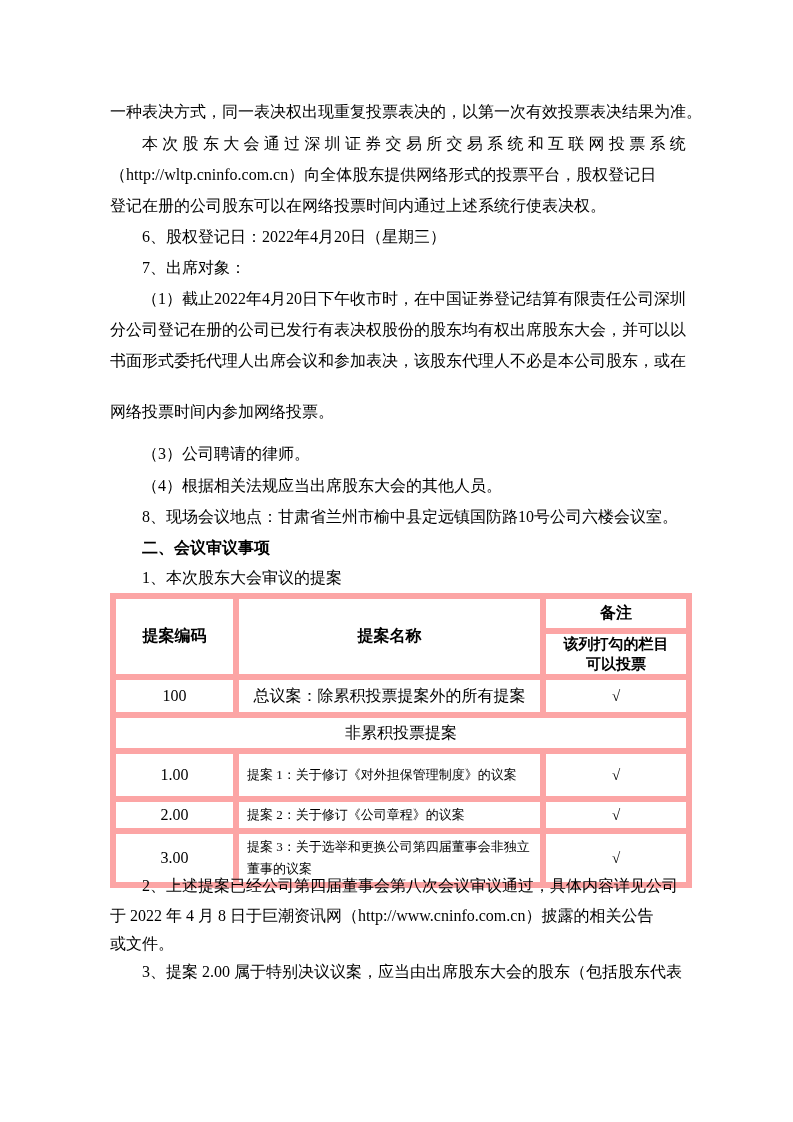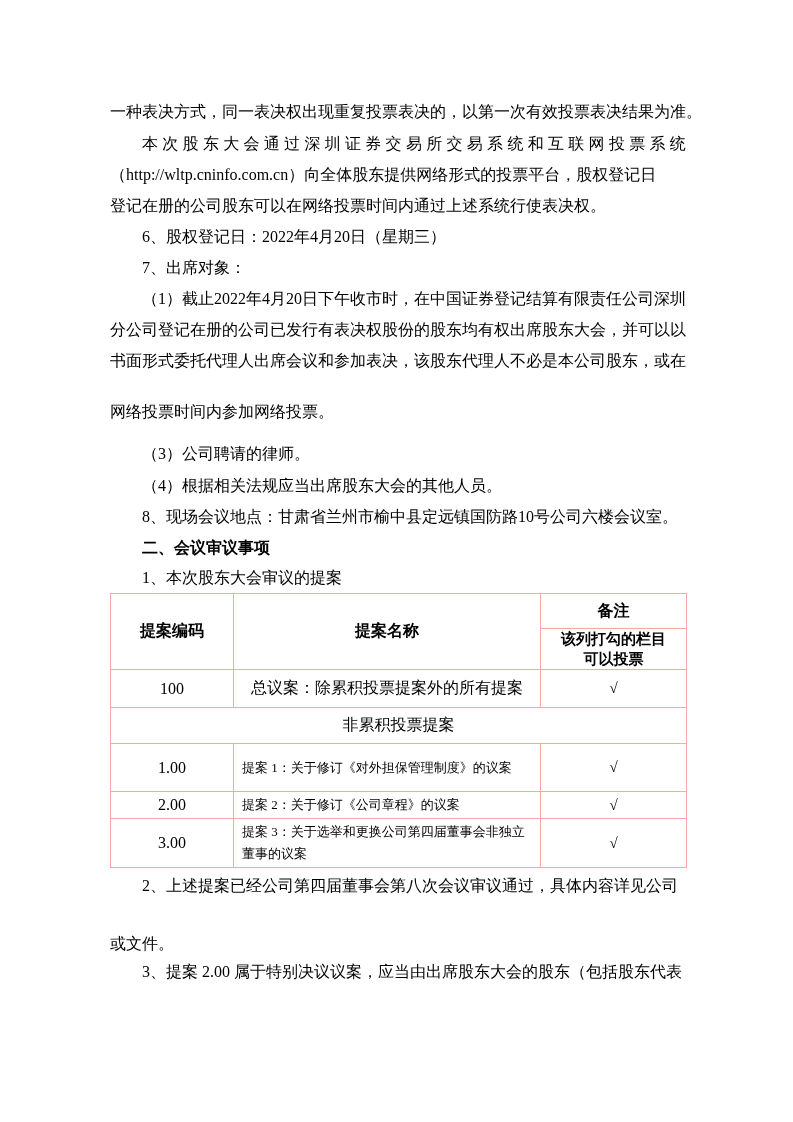--- a/index.html
+++ b/index.html
@@ -22,21 +22,21 @@
   .sp{letter-spacing:4.3px;}
   .bold{font-weight:bold;}
   table.props{
     position:absolute;
     left:110px;top:593px;
     width:576px;
     border-collapse:collapse;
     table-layout:fixed;
   }
   table.props td{
-    border:1px solid #fca5a5;
+    border:6px solid #fca5a5;
     text-align:center;
     vertical-align:middle;
     font-size:16px;
     padding:0;
     overflow:hidden;
   }
   table.props td.hdr{font-weight:bold;}
   table.props td.sub{font-weight:bold;font-size:15px;line-height:20px;text-align:center;}
   table.props td.name-left{
     text-align:left;
@@ -106,16 +106,17 @@
     </tr>
     <tr style="height:49px">
       <td>3.00</td>
       <td class="name-left">提案 3：关于选举和更换公司第四届董事会非独立董事的议案</td>
       <td class="check">√</td>
     </tr>
   </tbody>
     </table>
 
   <div class="ln" style="top:870px;left:142px">2、上述提案已经公司第四届董事会第八次会议审议通过，具体内容详见公司</div>
+  <div class="ln" style="top:900px;left:110px">于 2022 年 4 月 8 日于巨潮资讯网（http://www.cninfo.com.cn）披露的相关公告</div>
   <div class="ln" style="top:928px;left:110px">或文件。</div>
   <div class="ln" style="top:956px;left:142px">3、提案 2.00 属于特别决议议案，应当由出席股东大会的股东（包括股东代表</div>
 
 </div>
 
 </body></html>

